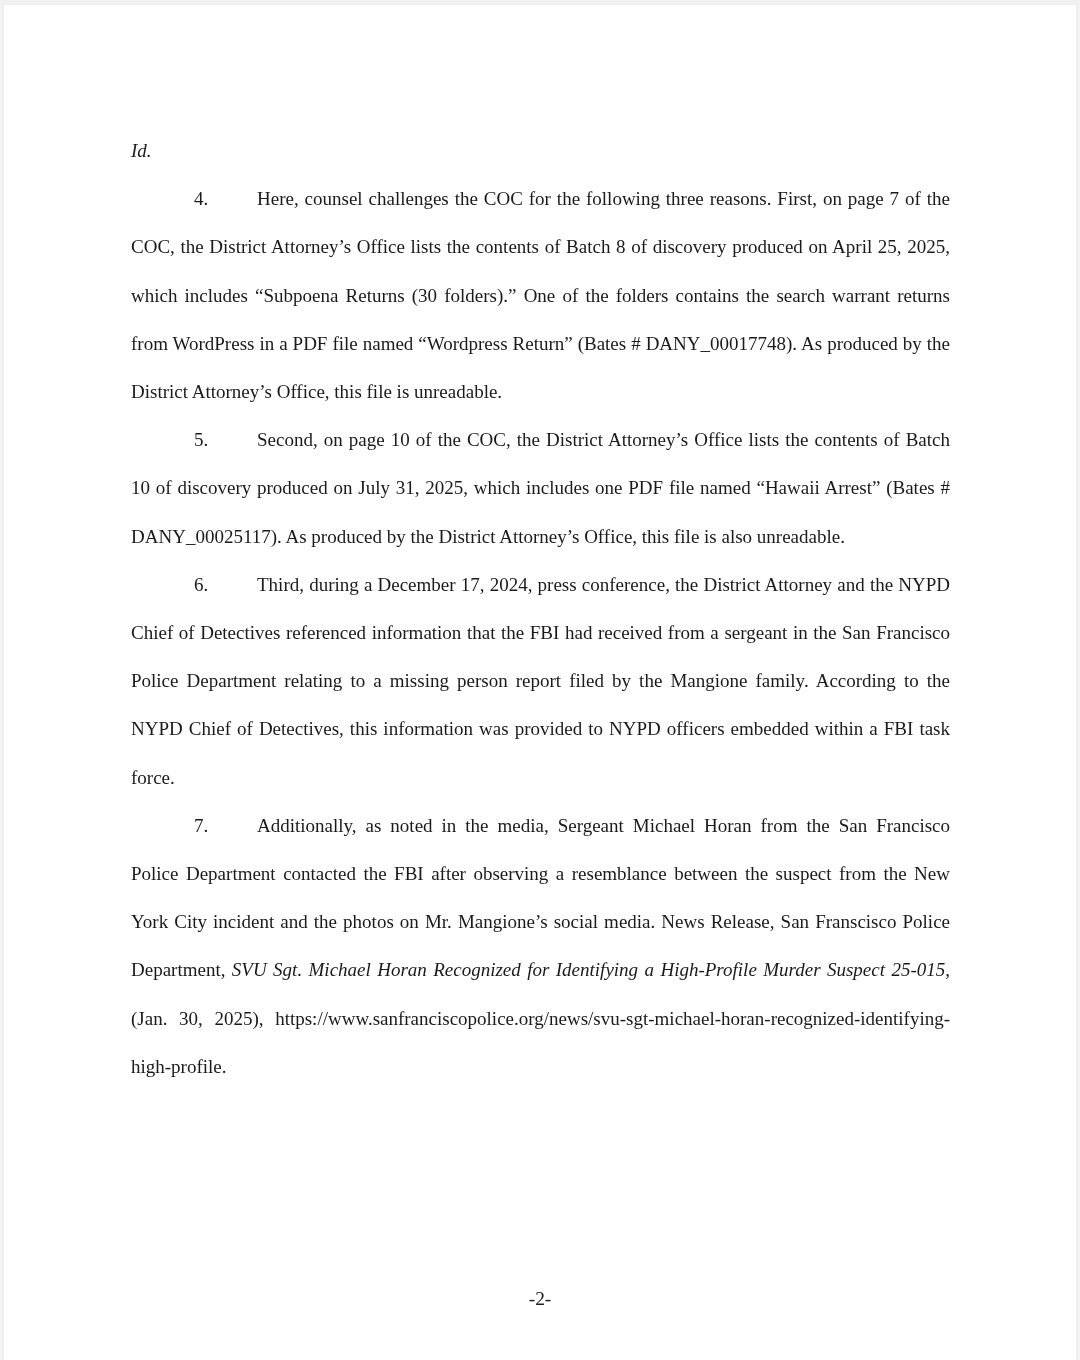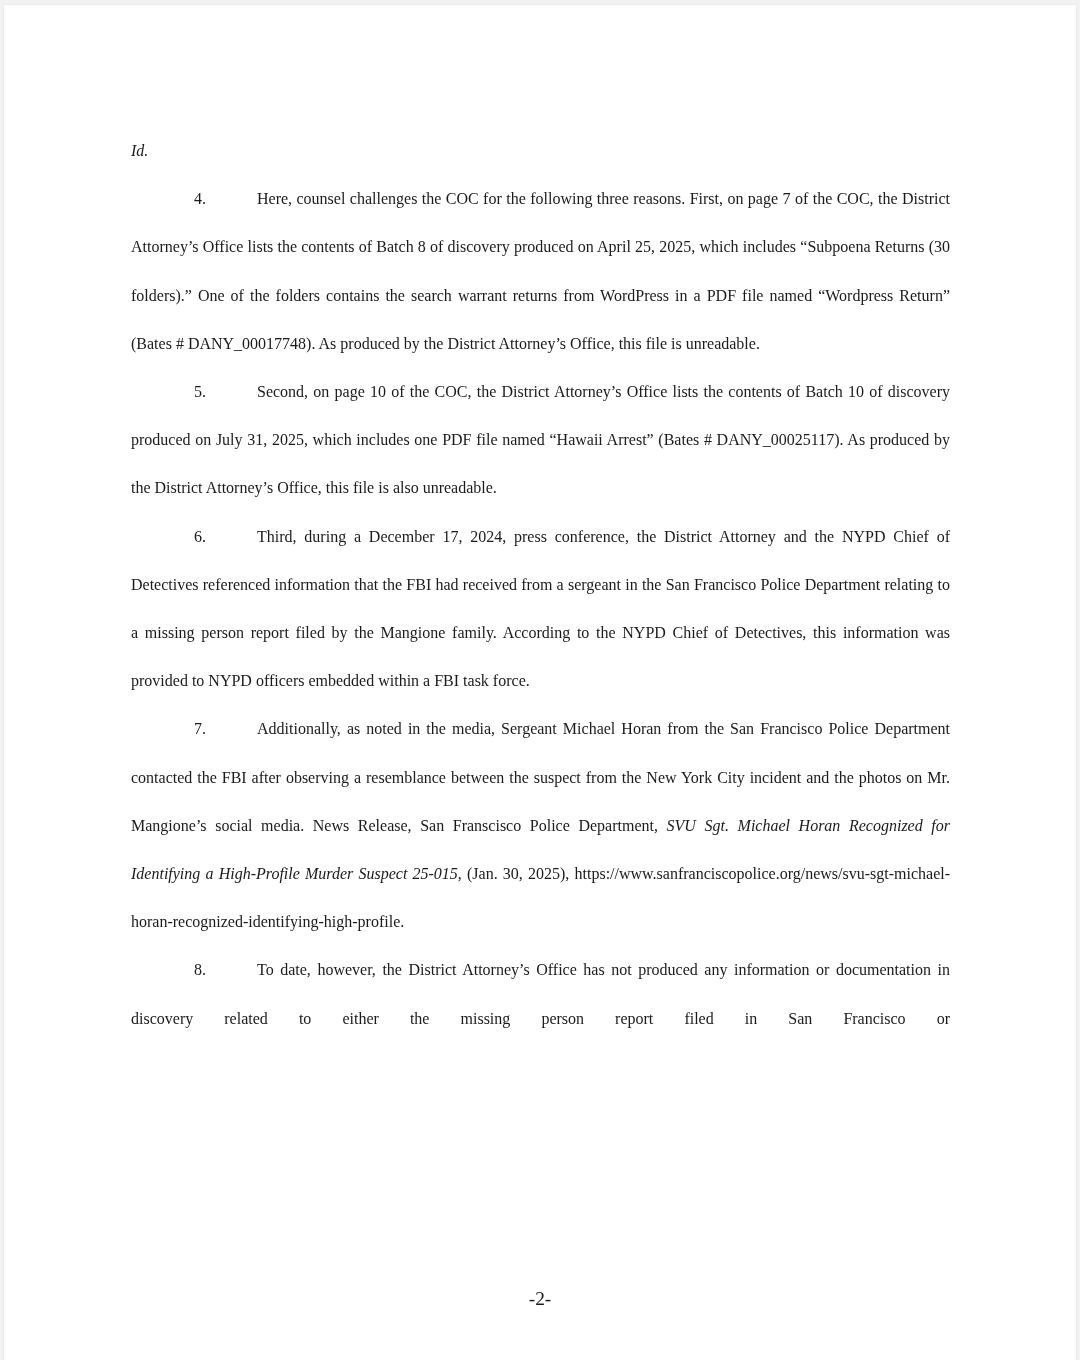--- a/index.html
+++ b/index.html
@@ -21,21 +21,21 @@
       height: 1355px;
       background: #ffffff;
       box-shadow: 0 0 2px rgba(0,0,0,0.08);
     }
     .content {
       position: absolute;
       left: 127px;
       top: 122px;
       width: 819px;
       font-family: "Liberation Serif", "DejaVu Serif", serif;
-      font-size: 16px;
+      font-size: 19px;
       line-height: 48.2px;
       color: #1a1a1a;
     }
     .content p {
       margin: 0;
       text-align: justify;
       text-align-last: left;
     }
     .id-line {
       font-style: italic;
@@ -67,17 +67,16 @@
     <p class="id-line">Id.</p>
 
     <p class="para"><span class="num">4.</span><span>Here, counsel challenges the COC for the following three reasons. First, on page 7 of the COC, the District Attorney’s Office lists the contents of Batch 8 of discovery produced on April 25, 2025, which includes “Subpoena Returns (30 folders).” One of the folders contains the search warrant returns from WordPress in a PDF file named “Wordpress Return” (Bates # DANY_00017748).  As produced by the District Attorney’s Office, this file is unreadable.</span></p>
 
     <p class="para"><span class="num">5.</span><span>Second, on page 10 of the COC, the District Attorney’s Office lists the contents of Batch 10 of discovery produced on July 31, 2025, which includes one PDF file named “Hawaii Arrest” (Bates # DANY_00025117). As produced by the District Attorney’s Office, this file is also unreadable.</span></p>
 
     <p class="para"><span class="num">6.</span><span>Third, during a December 17, 2024, press conference, the District Attorney and the NYPD Chief of Detectives referenced information that the FBI had received from a sergeant in the San Francisco Police Department relating to a missing person report filed by the Mangione family. According to the NYPD Chief of Detectives, this information was provided to NYPD officers embedded within a FBI task force.</span></p>
 
     <p class="para"><span class="num">7.</span><span>Additionally, as noted in the media, Sergeant Michael Horan from the San Francisco Police Department contacted the FBI after observing a resemblance between the suspect from the New York City incident and the photos on Mr. Mangione’s social media. News Release, San Franscisco Police Department, </span><em>SVU Sgt. Michael Horan Recognized for Identifying a High-Profile Murder Suspect 25-015</em><span>, (Jan. 30, 2025), https://www.sanfranciscopolice.org/news/svu-sgt-michael-horan-recognized-identifying-high-profile.</span></p>
 
-    <p class="para" style="text-align-last: justify;"><span class="num">8.</span><span>To date, however, the District Attorney’s Office has not produced any information or documentation in discovery related to either the missing person report filed in San Francisco or</span></p>
   </div>
 
   <div class="page-number">-2-</div>
 </div>
 
 </body></html>

